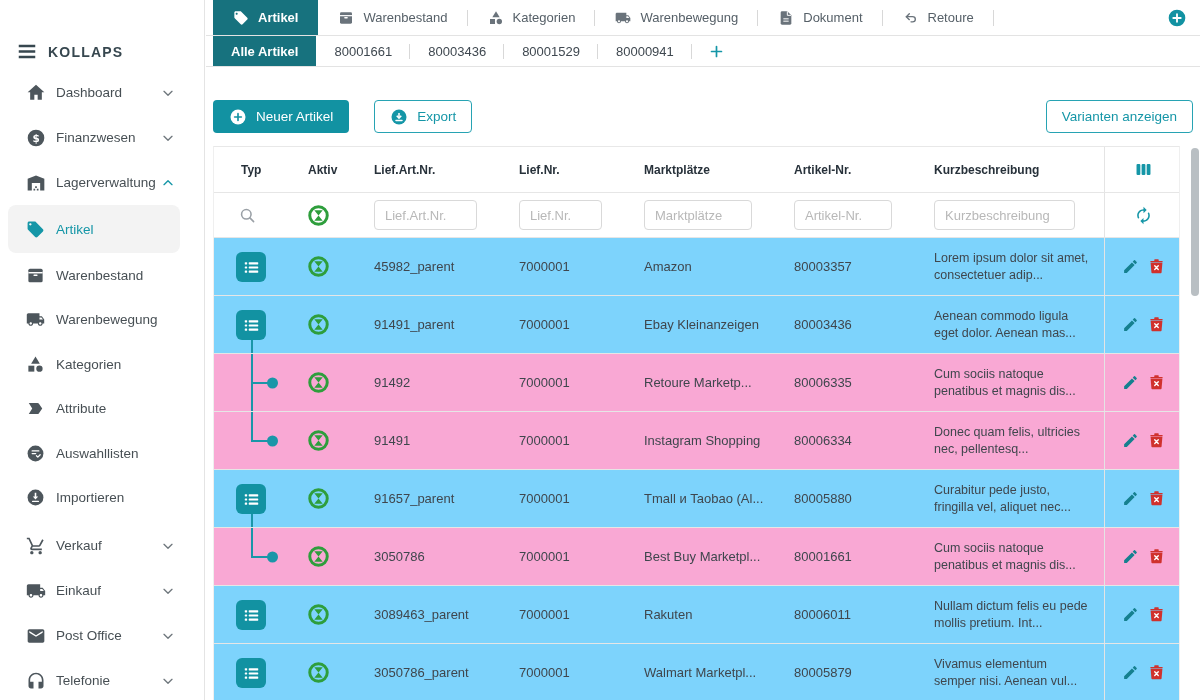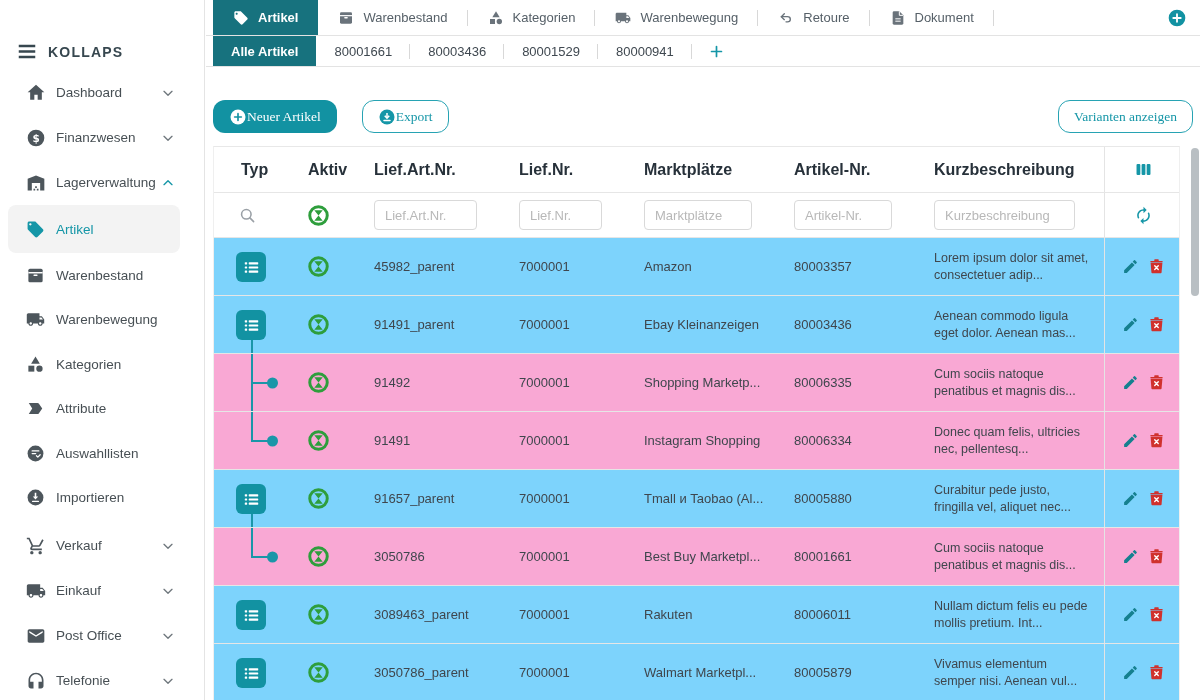--- a/index.html
+++ b/index.html
@@ -38,34 +38,34 @@
   .tab-add { position:absolute; right:13px; top:8px; width:20px; height:20px; cursor:pointer; }
 
   .subtabbar { position:relative; height:31px; border-bottom:1px solid #e3e3e3; display:flex; align-items:stretch; padding-left:7px; }
   .subtab { display:flex; align-items:center; padding:0 18px; font-size:13px; color:#3f4850; cursor:pointer; position:relative; }
   .subtab::after { content:""; position:absolute; right:0; top:8px; height:15px; width:1px; background:#d8d8d8; }
   .subtab.active { background:#17727e; color:#fff; font-weight:700;text-align:right; }
   .subtab.active::after { display:none; }
   .subtab-add { display:flex; align-items:center; padding:0 16px; cursor:pointer; color:#1596a7; }
 
   .toolbar { position:absolute; top:100px; left:7px; width:980px; height:33px; display:flex; align-items:center; }
-  .btn { height:33px; border-radius:12px; display:inline-flex; align-items:center; 
+  .btn { height:33px; border-radius:4px; display:inline-flex; align-items:center; gap:9px;
     font-size:13.5px; font-weight:500; cursor:pointer; border:none; background:none;
-    font-family:Liberation Serif, serif; }
+    font-family:Liberation Sans, sans-serif; }
   .btn-primary { background:#1292a2; color:#fff; padding:0 16px; }
   .btn-outline { border:1px solid #27a3b3; color:#1596a7; background:#fff; padding:0 15px; }
   .btn + .btn { margin-left:25px; }
   .toolbar .spacer { flex:1; }
 
   
   .table { position:absolute; top:146px; left:7px; width:967px; border-top:1px solid #e8e8e8;
     border-left:1px solid #efefef; border-right:1px solid #efefef; }
   .grid { display:grid; grid-template-columns:82px 65px 145px 125px 150px 140px 183px 77px; align-items:center; border-bottom:1px solid #e6e6e6; }
   .thead { height:46px; }
-  .th { font-size:16px; font-weight:700; color:#27313a; padding-left:13px; }
+  .th { font-size:12px; font-weight:700; color:#27313a; padding-left:13px; }
   .th-typ { padding-left:27px; }
   .th-aktiv { padding-left:12px; }
   .tfilter { height:45px; }
   .cell { font-size:13px; color:#3f464d; padding-left:13px; }
   .c-noPad { padding-left:0; height:100%; display:flex; align-items:center; }
   .c-actions { padding:0; height:100%; border-left:1px solid #e4e4e4; display:flex; align-items:center; justify-content:center; gap:9px; }
   .filter-input { width:calc(100% - 42px); margin-left:13px; height:30px; border:1px solid #d9d9d9; border-radius:4px;
     padding:0 10px; font-size:13px; color:#3f464d; outline:none; background:#fff;
     font-family:"Liberation Sans","DejaVu Sans",sans-serif; }
   .filter-input::placeholder { color:#b8b8b8; }
@@ -305,36 +305,36 @@
       <span class="tic">
           <svg viewBox="0 0 24 24" width="16" height="16">
             <path fill="currentColor" d="M20 8h-3V4H3c-1.1 0-2 .9-2 2v11h2c0 1.66 1.34 3 3 3s3-1.34 3-3h6c0 1.66 1.34 3 3 3s3-1.34 3-3h2v-5l-3-4zM6 18.5c-.83 0-1.5-.67-1.5-1.5s.67-1.5 1.5-1.5 1.5.67 1.5 1.5-.67 1.5-1.5 1.5zm13.5-9l1.96 2.5H17V9.5h2.5zm-1.5 9c-.83 0-1.5-.67-1.5-1.5s.67-1.5 1.5-1.5 1.5.67 1.5 1.5-.67 1.5-1.5 1.5z"></path>
           </svg>
         </span>
       <span>Warenbewegung</span>
     </div>
     <div class="tab">
       <span class="tic">
           <svg viewBox="0 0 24 24" width="16" height="16">
-            <path d="M9.5 5.5L5 10l4.5 4.5" fill="none" stroke="currentColor" stroke-width="2" stroke-linecap="round" stroke-linejoin="round"></path>
-            <path d="M5 10h9.2c2.4 0 4.3 1.7 4.3 3.9s-1.9 3.9-4.3 3.9H12" fill="none" stroke="currentColor" stroke-width="2" stroke-linecap="round"></path>
-          </svg>
-        </span>
-      <span>Retoure</span>
-    </div>
-    <div class="tab">
-      <span class="tic">
-          <svg viewBox="0 0 24 24" width="16" height="16">
             <path fill="currentColor" d="M14 2H6a2 2 0 0 0-2 2v16a2 2 0 0 0 2 2h12a2 2 0 0 0 2-2V8z"></path>
             <path d="M14 2v6h6" fill="none" stroke="#fff" stroke-width="1.5"></path>
             <rect x="8" y="12.5" width="8" height="1.5" fill="#fff"></rect>
             <rect x="8" y="16" width="8" height="1.5" fill="#fff"></rect>
           </svg>
         </span>
       <span>Dokument</span>
+    </div>
+    <div class="tab">
+      <span class="tic">
+          <svg viewBox="0 0 24 24" width="16" height="16">
+            <path d="M9.5 5.5L5 10l4.5 4.5" fill="none" stroke="currentColor" stroke-width="2" stroke-linecap="round" stroke-linejoin="round"></path>
+            <path d="M5 10h9.2c2.4 0 4.3 1.7 4.3 3.9s-1.9 3.9-4.3 3.9H12" fill="none" stroke="currentColor" stroke-width="2" stroke-linecap="round"></path>
+          </svg>
+        </span>
+      <span>Retoure</span>
     </div>
     <span class="tab-add">
         <svg viewBox="0 0 24 24" width="20" height="20">
           <circle cx="12" cy="12" r="10" fill="#1292a2"></circle>
           <path d="M12 7.5v9M7.5 12h9" stroke="#fff" stroke-width="2.2" stroke-linecap="round"></path>
         </svg>
       </span>
   </div>
 
   <div class="subtabbar">
@@ -546,21 +546,21 @@
       <div class="c-noPad">
         <span class="aktiv-ic">
               <svg viewBox="0 0 24 24" width="21" height="21">
                 <circle cx="12" cy="12" r="10" fill="none" stroke="currentColor" stroke-width="3.4"></circle>
                 <path d="M7.2 6h9.6L12 12l4.8 6H7.2L12 12z" fill="currentColor"></path>
               </svg>
             </span>
       </div>
       <div class="cell">91492</div>
       <div class="cell">7000001</div>
-      <div class="cell">Shopping Marketp...</div>
+      <div class="cell">Retoure Marketp...</div>
       <div class="cell">80006335</div>
       <div class="cell c-desc">Cum sociis natoque penatibus et magnis dis...</div>
       <div class="c-actions">
         <button class="act-btn act-edit">
               <svg viewBox="0 0 24 24" width="17" height="17">
                 <path fill="currentColor" d="M3 17.25V21h3.75L17.81 9.94l-3.75-3.75L3 17.25zM20.71 7.04c.39-.39.39-1.02 0-1.41l-2.34-2.34a1 1 0 0 0-1.41 0l-1.83 1.83 3.75 3.75 1.83-1.83z"></path>
               </svg>
             </button>
         <button class="act-btn act-del">
               <svg viewBox="0 0 24 24" width="17" height="17">

